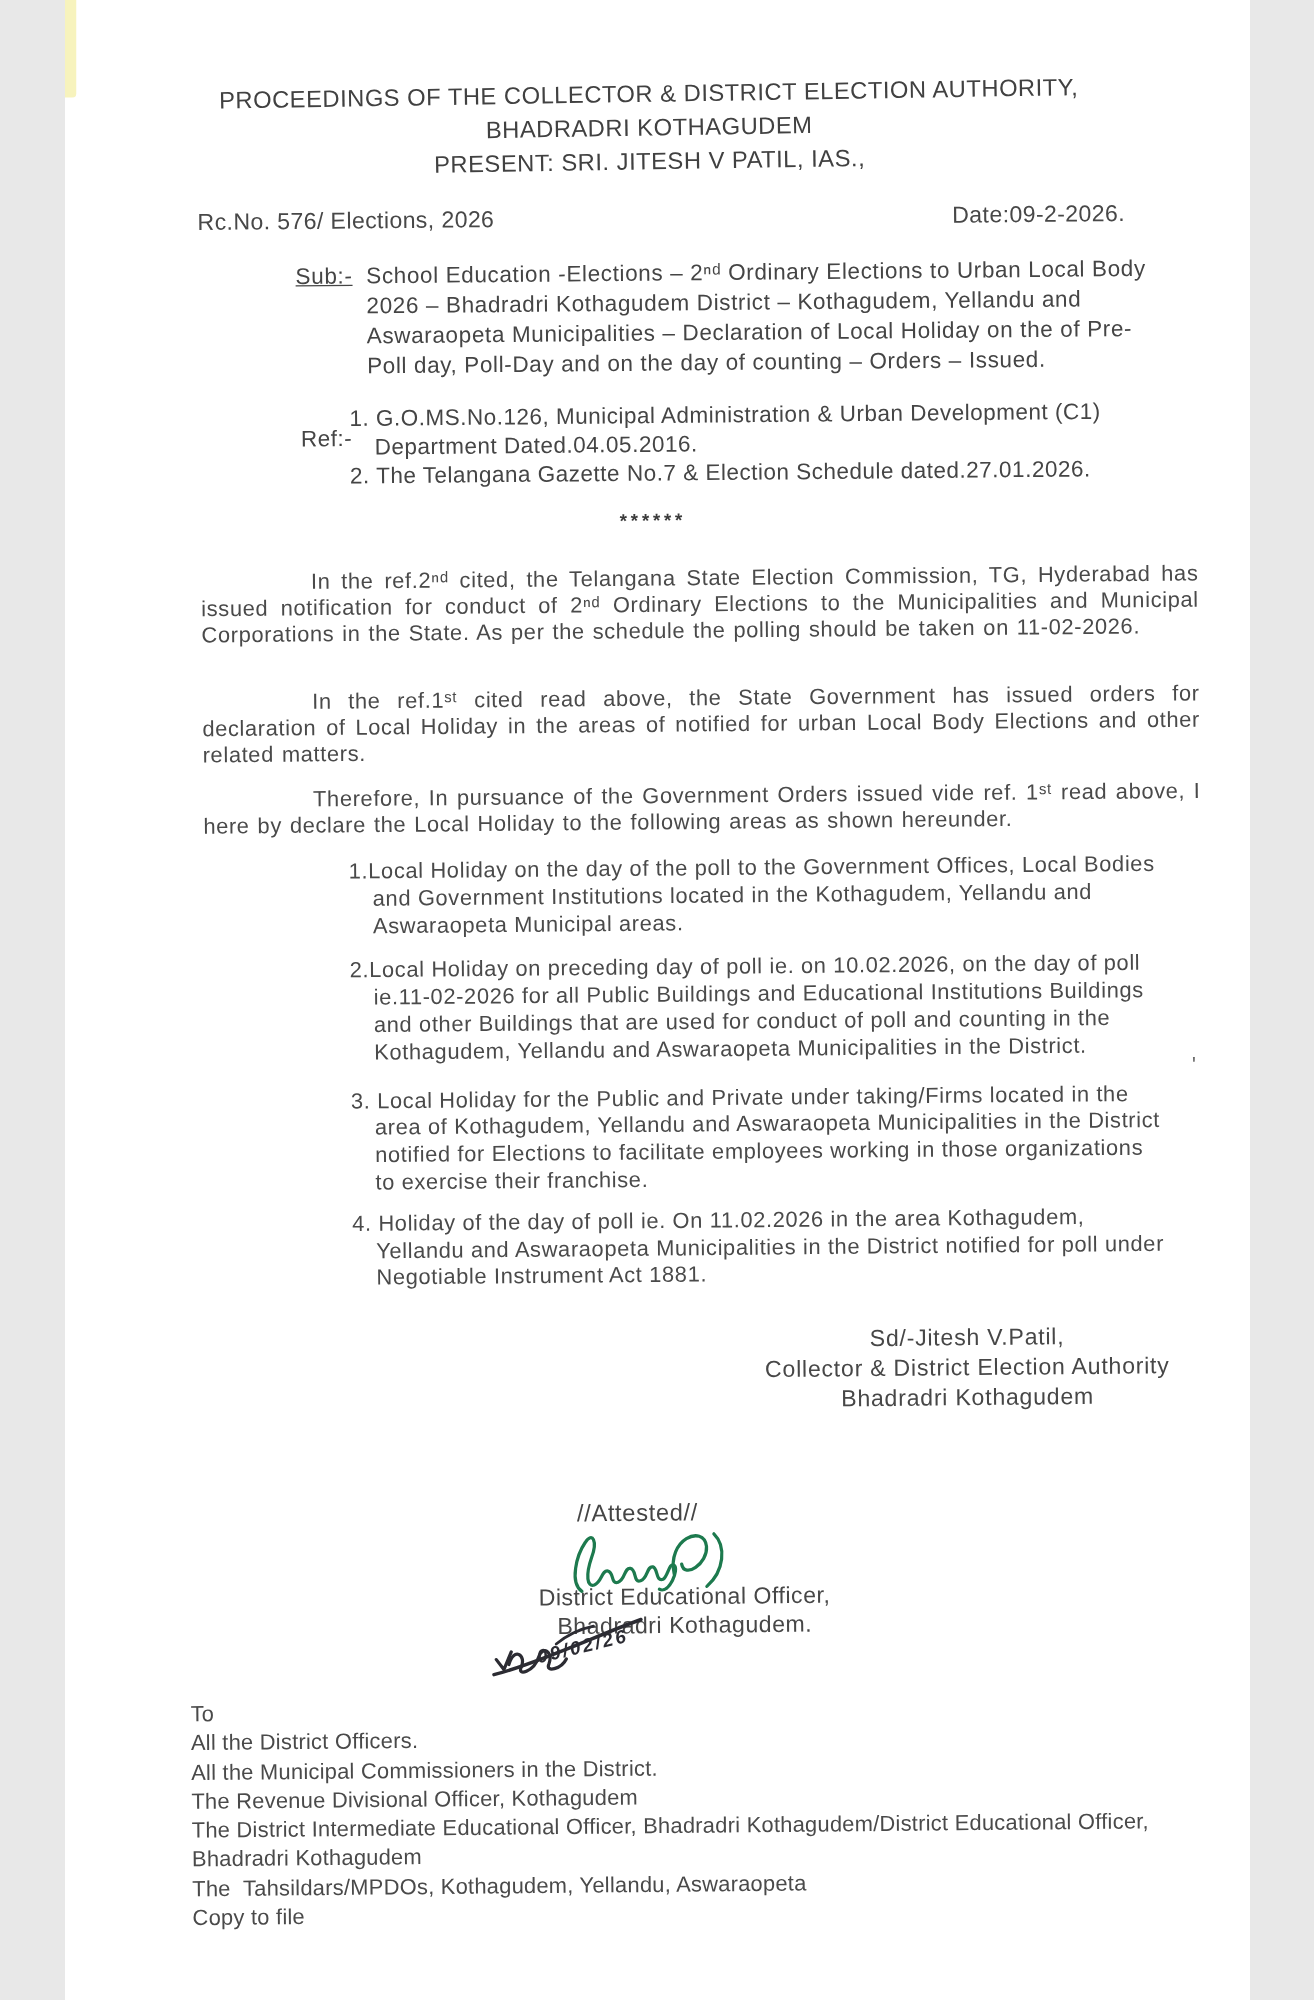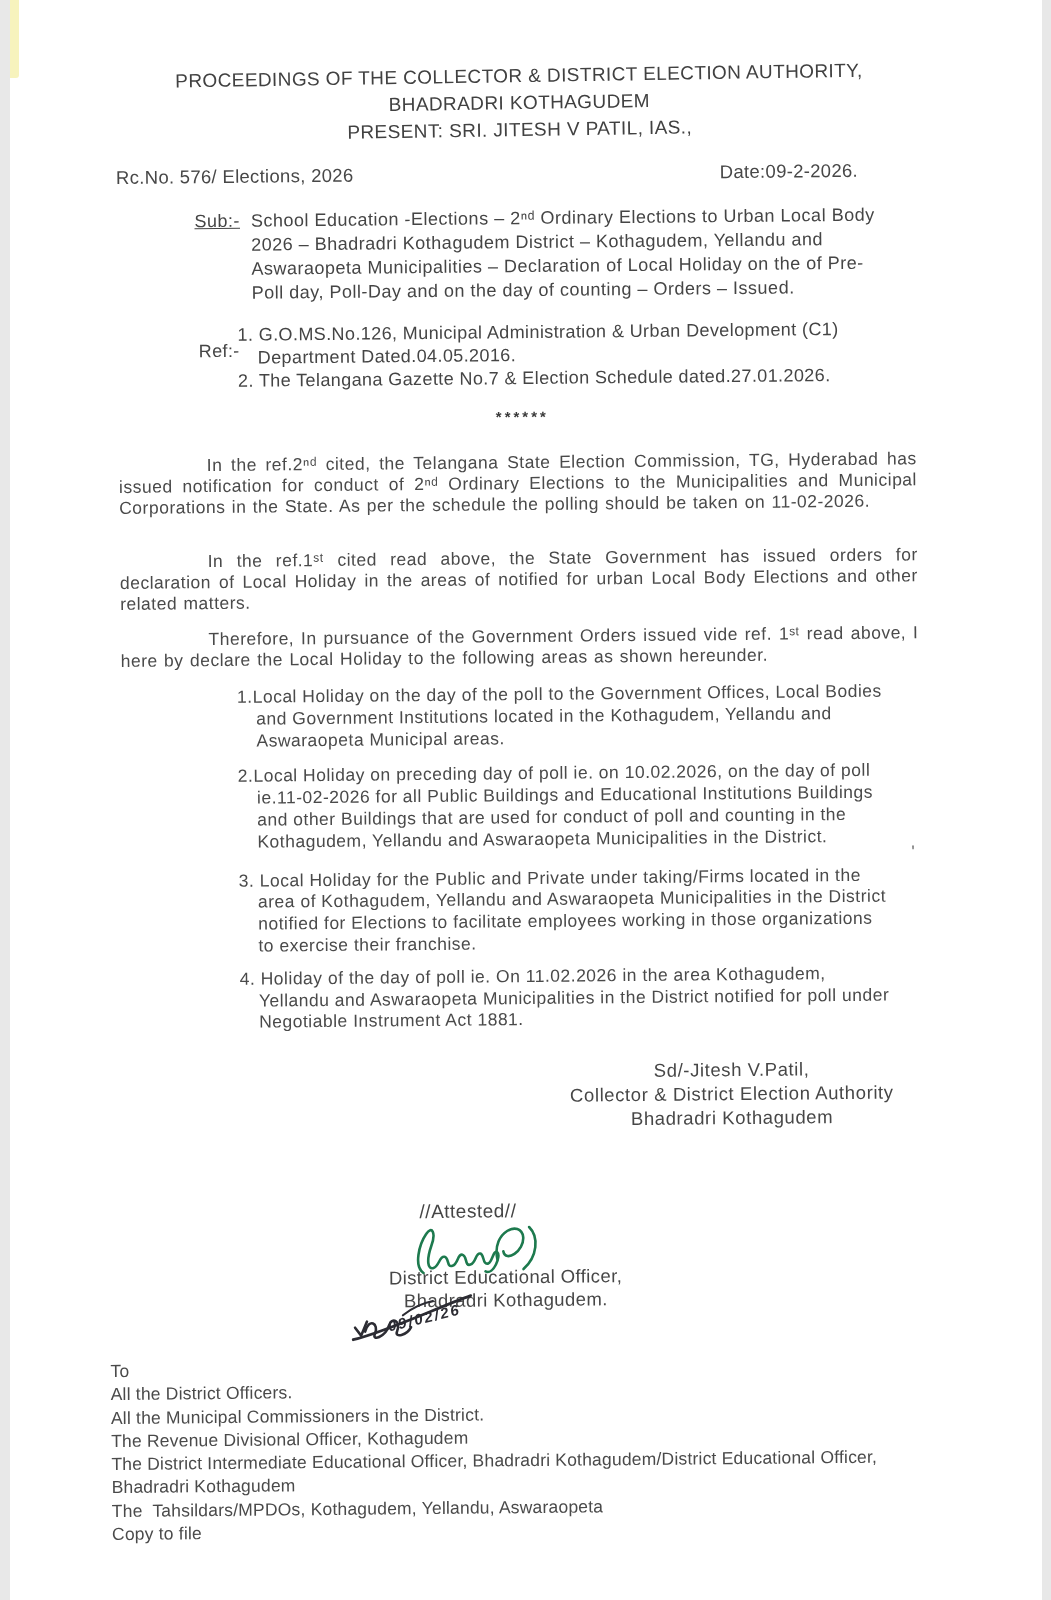--- a/index.html
+++ b/index.html
@@ -1,18 +1,18 @@
 <!DOCTYPE html>
 <html><head>
 <meta charset="utf-8">
 <style>
   html,body{margin:0;padding:0;background:#e8e8e8;}
   .page{
     position:relative;
-    width:1032px;height:1600px;
+    width:948px;height:1600px;
     background:#ffffff;
     overflow:hidden;
     font-family:"Liberation Sans","DejaVu Sans",sans-serif;
     color:#454545;
     margin:0 auto;
   }
   .content{
     position:absolute;inset:0;
     transform:rotate(-0.55deg);
     transform-origin:520px 800px;

